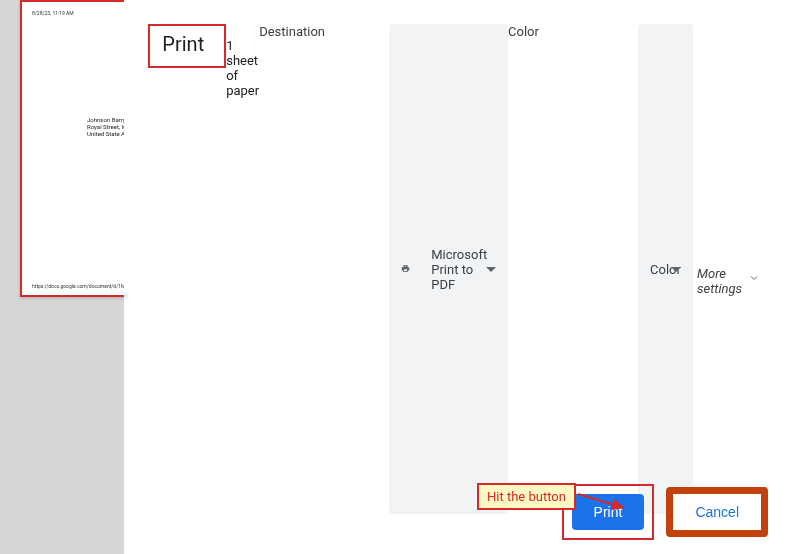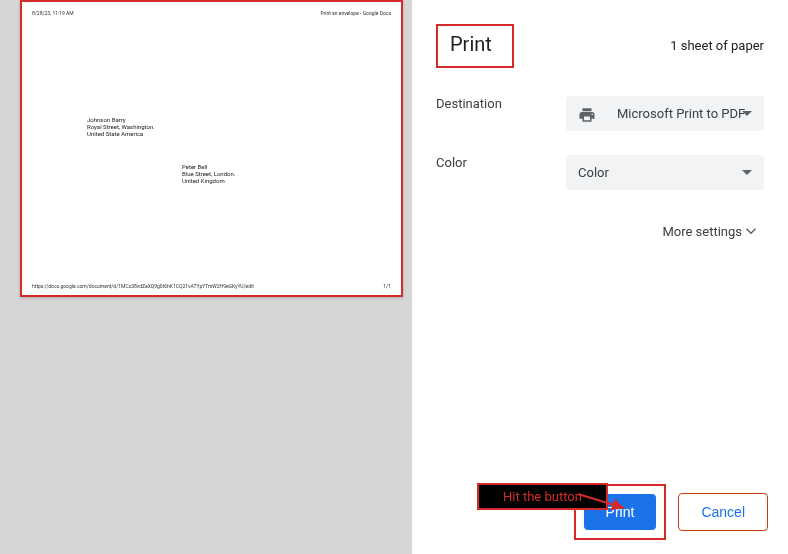--- a/index.html
+++ b/index.html
@@ -31,21 +31,21 @@
 .preview-inner { position: relative; width: 100%; height: 100%; padding: 8px 10px; }
 .preview-header-row { display: flex; justify-content: space-between; font-size: 5px; color: #333; }
 .return-addr { position: absolute; left: 65px; top: 114px; font-size: 6px; color: #222; line-height: 1.2; }
 .recip-addr { position: absolute; left: 160px; top: 161px; font-size: 6px; color: #222; line-height: 1.2; }
 .preview-footer-row { position: absolute; bottom: 6px; left: 10px; right: 10px; display: flex; justify-content: space-between; font-size: 5px; color: #333; }
 .settings-panel {
   flex: 1;
   padding: 24px 24px 16px 24px;
   position: relative;
   display: flex;
-  flex-direction: column;
+  flex-direction: row;
   background: #fff;
 }
 .header-row { display: flex; justify-content: space-between; align-items: flex-start; margin-bottom: 28px; }
 .print-title-box {
   border: 2px solid #d42a2a;
   padding: 6px 20px 10px 12px;
 }
 .print-title { font-size: 20px; color: #202124; }
 .sheet-count { font-size: 13px; color: #202124; margin-top: 14px; }
 .setting-row { display: flex; margin-bottom: 24px; }
@@ -77,20 +77,21 @@
   border-top: 5px solid #5f6368;
 }
 .more-settings-row {
   display: flex;
   justify-content: flex-end;
   align-items: center;
   font-size: 13px;
   color: #3c4043;
   cursor: pointer;
   padding: 8px 4px;
+  font-style: italic;
 }
 .chevron-down { width: 18px; height: 18px; }
 .chevron-down svg { stroke: #5f6368; fill: none; stroke-width: 2; }
 .button-bar {
   position: absolute;
   bottom: 14px;
   right: 20px;
   display: flex;
   gap: 12px;
   align-items: center;
@@ -100,30 +101,30 @@
   padding: 8px;
 }
 .btn {
   border: none;
   border-radius: 4px;
   padding: 10px 22px;
   font-size: 14px;
   cursor: pointer;
 }
 .btn-primary { background: #1a73e8; color: #fff; font-weight: 500; }
-.btn-secondary { background: #fff; color: #1a73e8; border: 1px solid #c2410c; }
+.btn-secondary { background: #fff; color: #1a73e8; border: 7px solid #c2410c; }
 .hit-label {
   position: absolute;
   left: 477px;
   top: 483px;
   color: #d42a2a;
   font-size: 13px;
   border: 2px solid #d42a2a;
-  padding: 4px 24px;
-  background: #000000;
+  padding: 4px 8px;
+  background: #fef9c3;
 }
 .arrow-svg {
   position: absolute;
   left: 576px;
   top: 490px;
   pointer-events: none;
 }
 </style>
 </head>
 <body>

